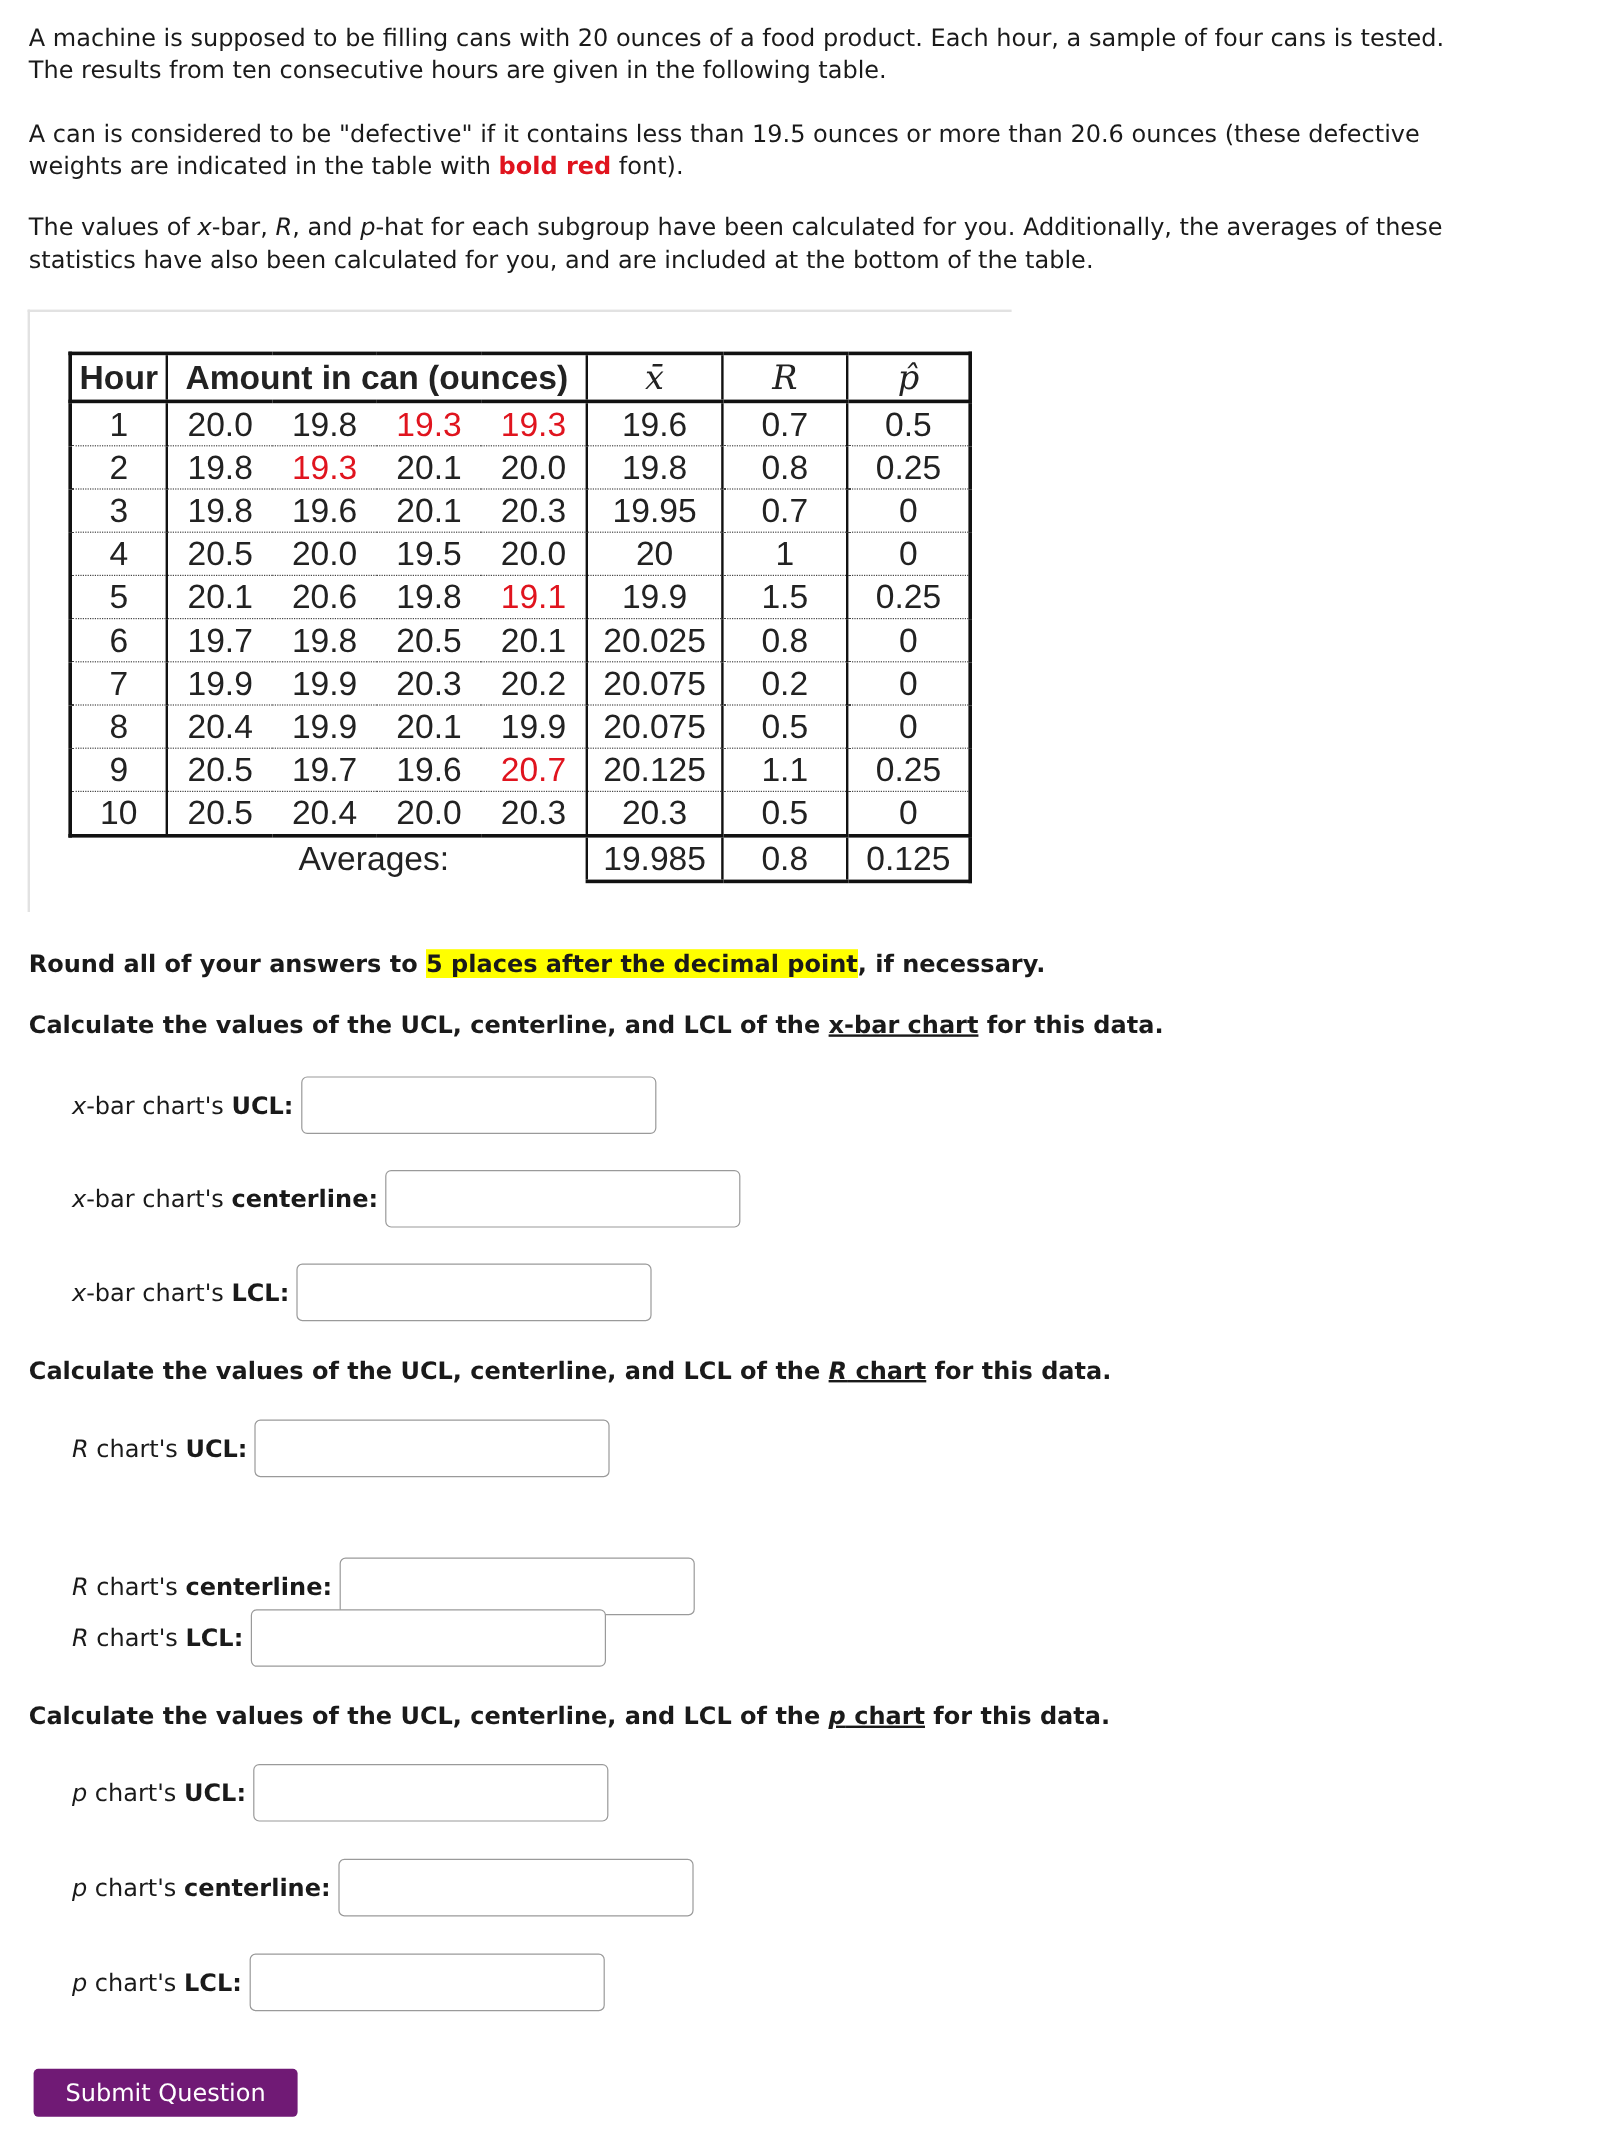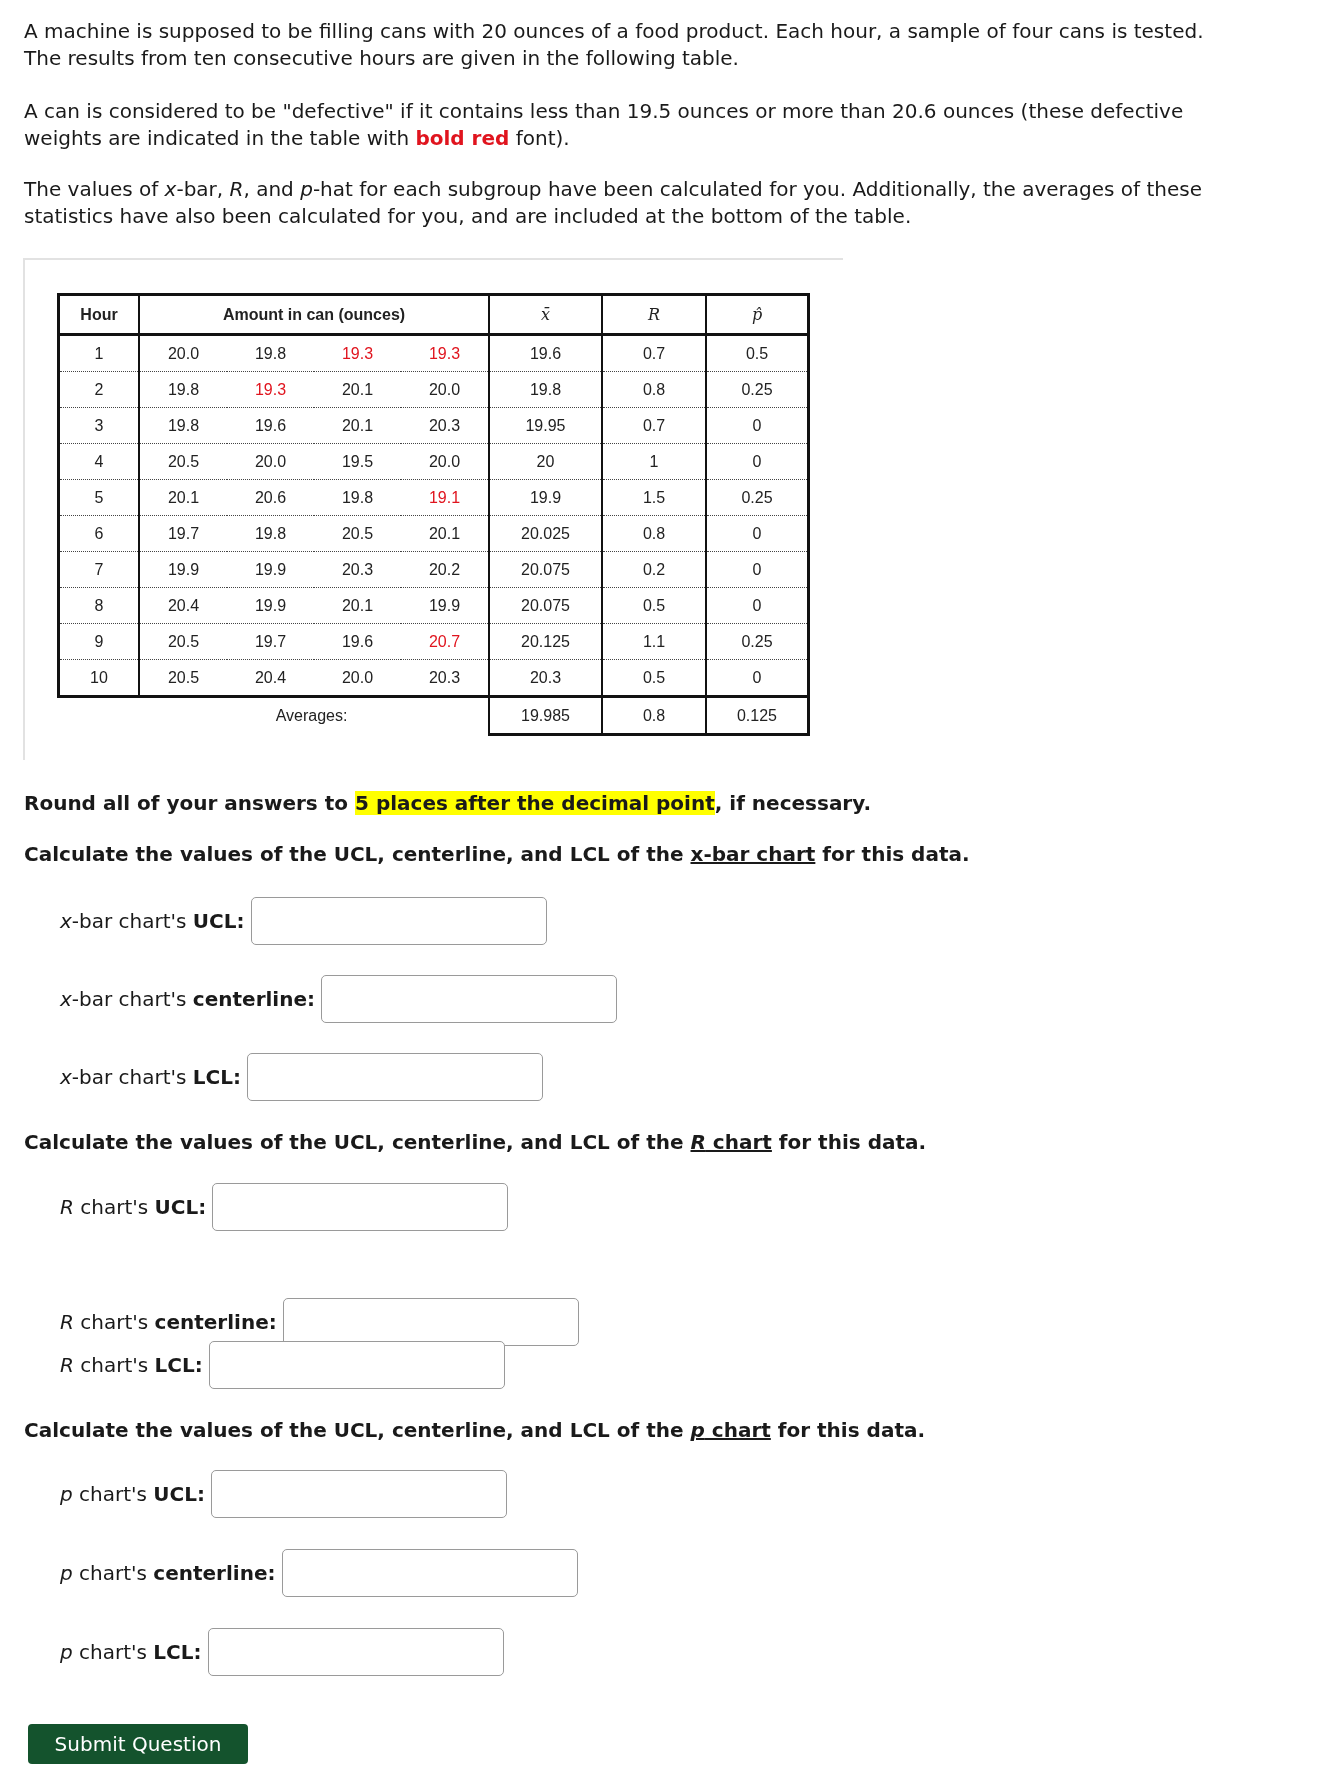--- a/index.html
+++ b/index.html
@@ -17,21 +17,21 @@
 
   
   .table-frame {
     position: absolute; left: 23px; top: 258px; width: 820px; height: 502px;
     border-top: 2px solid #e2e2e2; border-left: 2px solid #e2e2e2;
     box-sizing: border-box;
   }
   .data-table {
     position: absolute; left: 57px; top: 293px;
     border-collapse: collapse;
-    font-family: "Liberation Sans", sans-serif; font-size: 16px; color: #222;
+    font-family: "Liberation Sans", sans-serif; font-size: 28px; color: #222;
   }
   .data-table td, .data-table th {
     height: 35px; padding: 0; text-align: center; font-weight: normal;
   }
   .data-table th { font-weight: bold; height: 37px; }
   .data-table .math { font-family: "DejaVu Serif", serif; font-style: italic; font-weight: normal; }
   .data-table tr.body-row td { border-bottom: 1px dotted #444; }
   .data-table tr.last-row td { border-bottom: 3px solid #111; }
   .data-table thead th { border-bottom: 3px solid #111; }
   .c-hour { width: 78px; border-left: 3px solid #111; border-right: 2px solid #111; }
@@ -56,21 +56,21 @@
   .highlight { background: #ffff00; }
   .field-row { position: absolute; left: 60px; display: flex; align-items: center; height: 50px; }
   .field-label { font-size: 20px; white-space: nowrap; margin-right: 6px; }
   .field-input {
     width: 296px; height: 48px; box-sizing: border-box;
     border: 1px solid #9a9a9a; border-radius: 5px; background: #fff;
     font-size: 18px; padding: 0 8px;
   }
   .submit-btn {
     position: absolute; left: 28px; top: 1724px; width: 220px; height: 40px;
-    background: #14532d; color: #fff; border: none; border-radius: 4px;
+    background: #701a75; color: #fff; border: none; border-radius: 4px;
     font-family: "DejaVu Sans", sans-serif; font-size: 20px; cursor: pointer;
   }
 </style>
 </head>
 <body>
 
 <p class="para" style="top:18px;">A machine is supposed to be filling cans with 20 ounces of a food product. Each hour, a sample of four cans is tested. The results from ten consecutive hours are given in the following table.</p>
 <p class="para" style="top:98px;"><span>A can is considered to be "defective" if it contains less than 19.5 ounces or more than 20.6 ounces (these defective weights are indicated in the table with </span><span class="red-bold">bold red</span><span> font).</span></p>
 <p class="para" style="top:176px;"><span>The values of </span><span class="it">x</span><span>-bar, </span><span class="it">R</span><span>, and </span><span class="it">p</span><span>-hat for each subgroup have been calculated for you.  Additionally, the averages of these statistics have also been calculated for you, and are included at the bottom of the table.</span></p>
 

